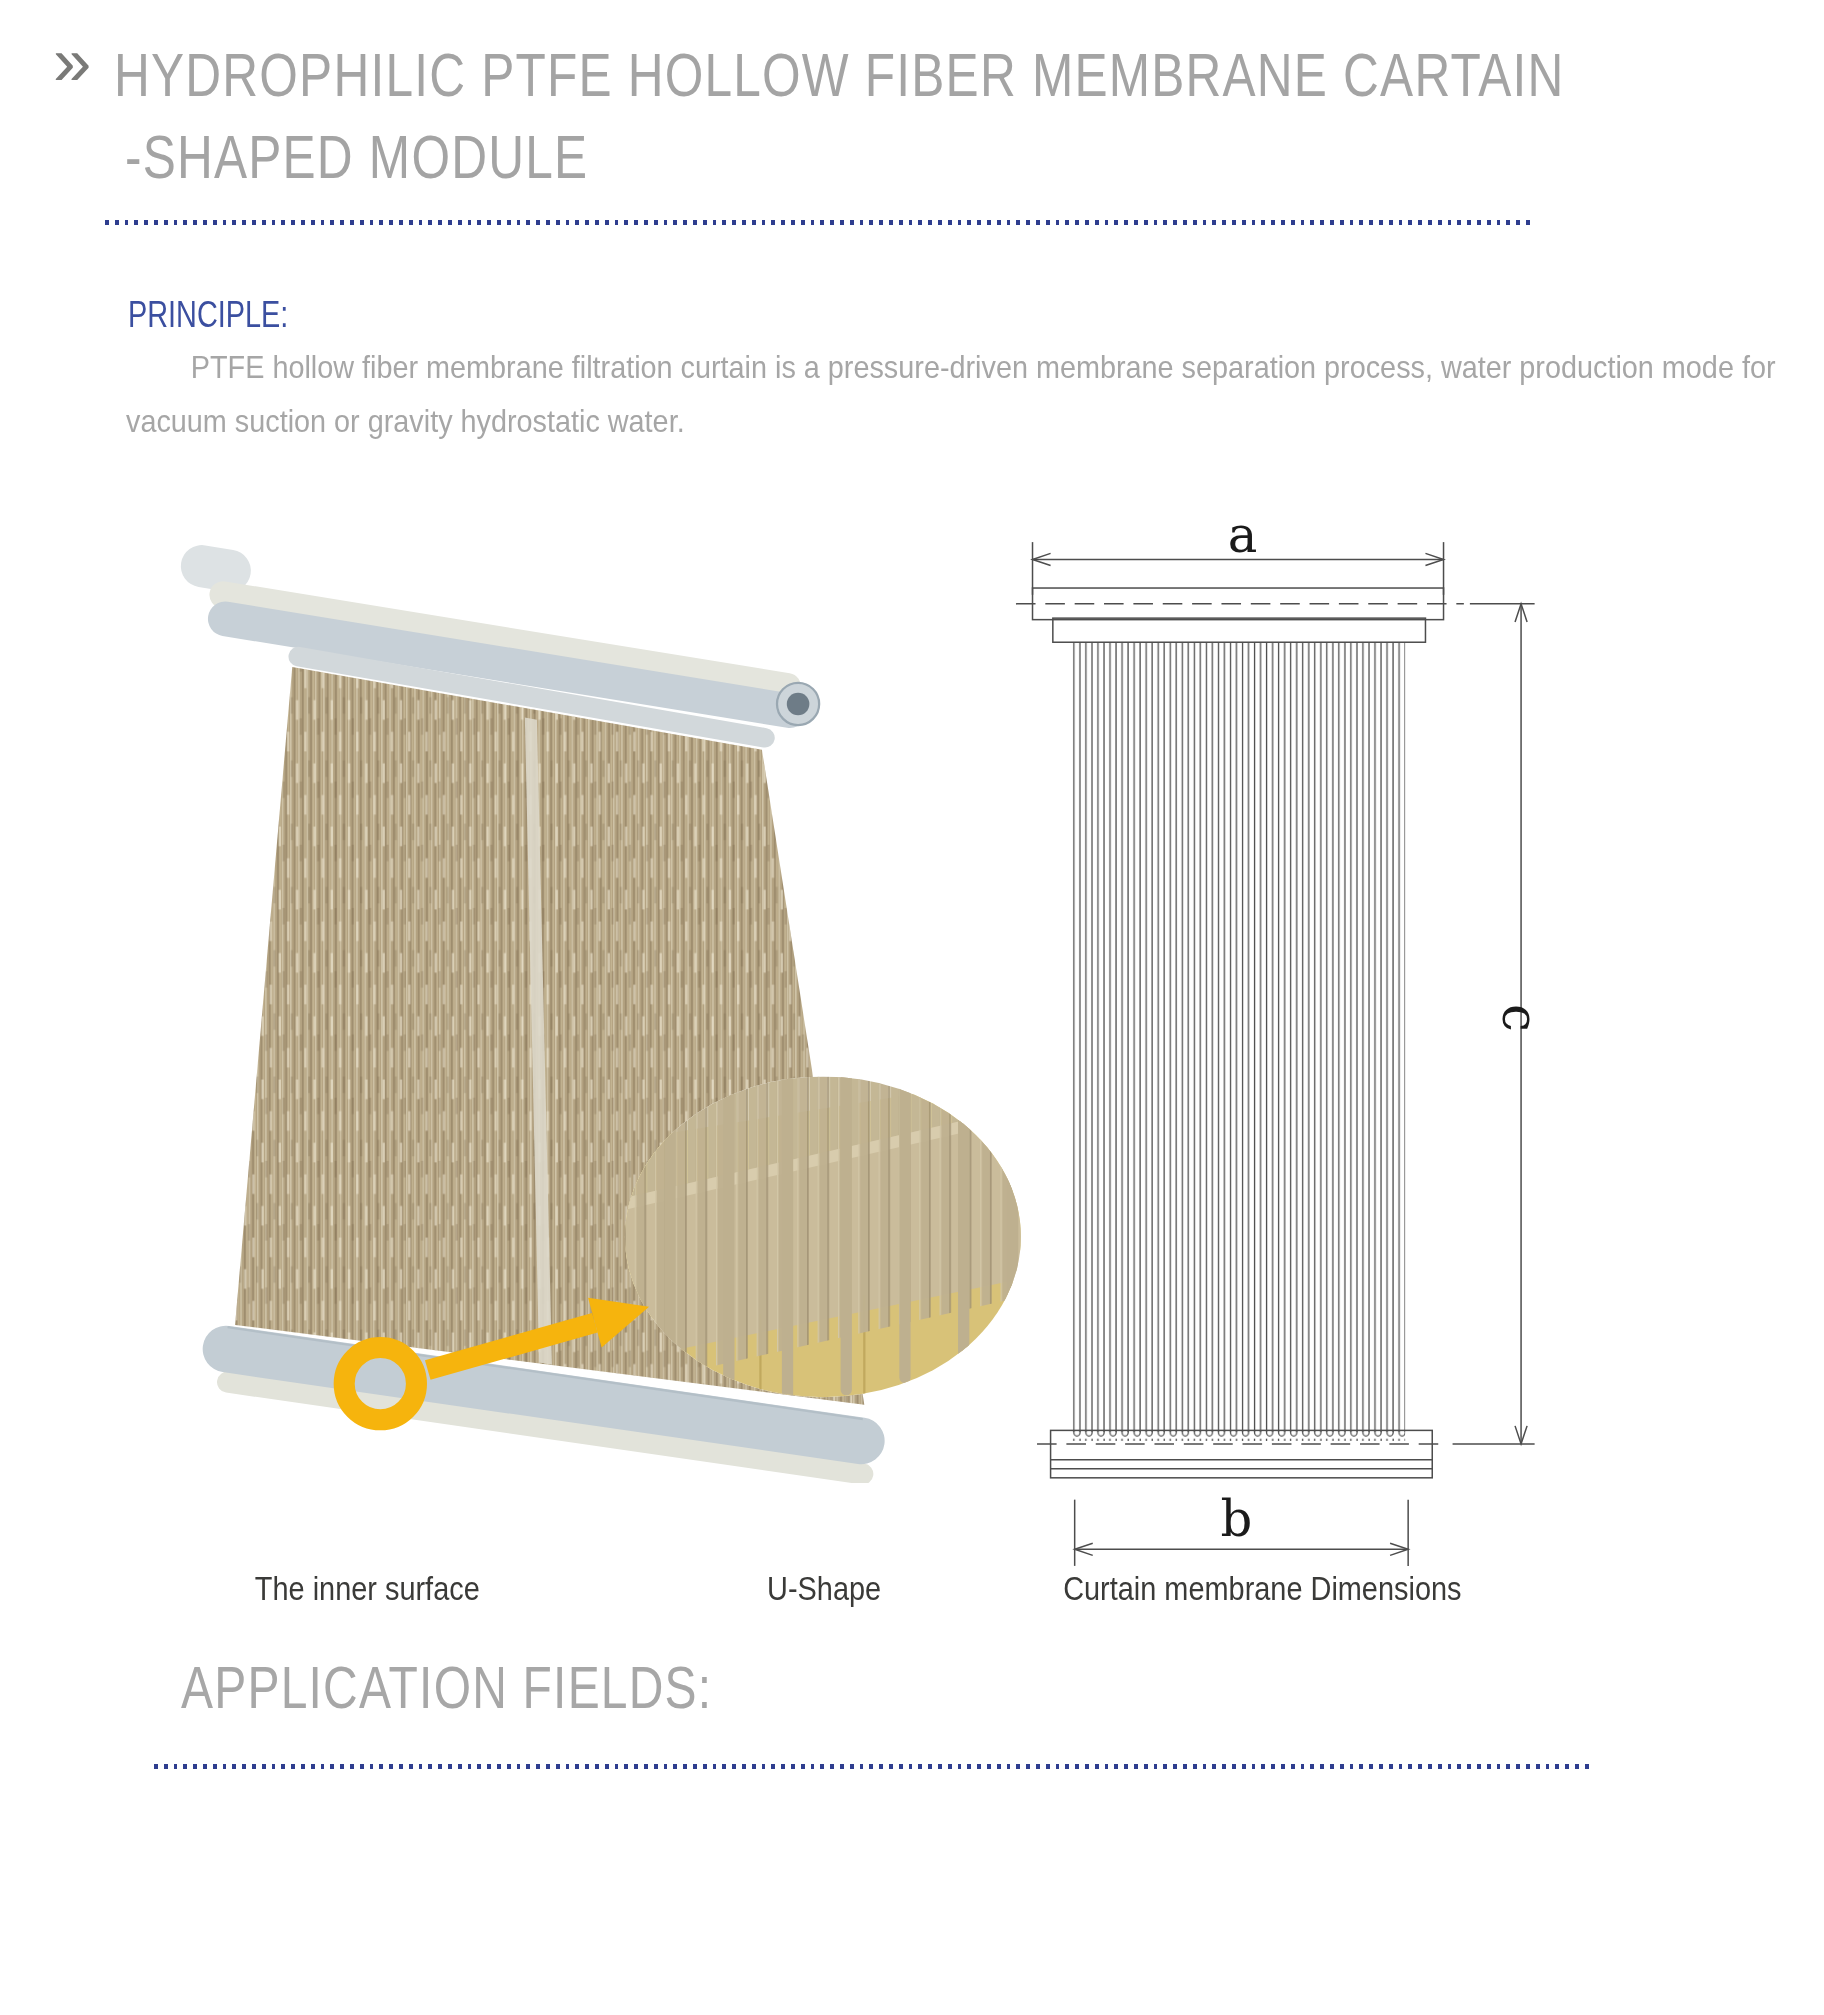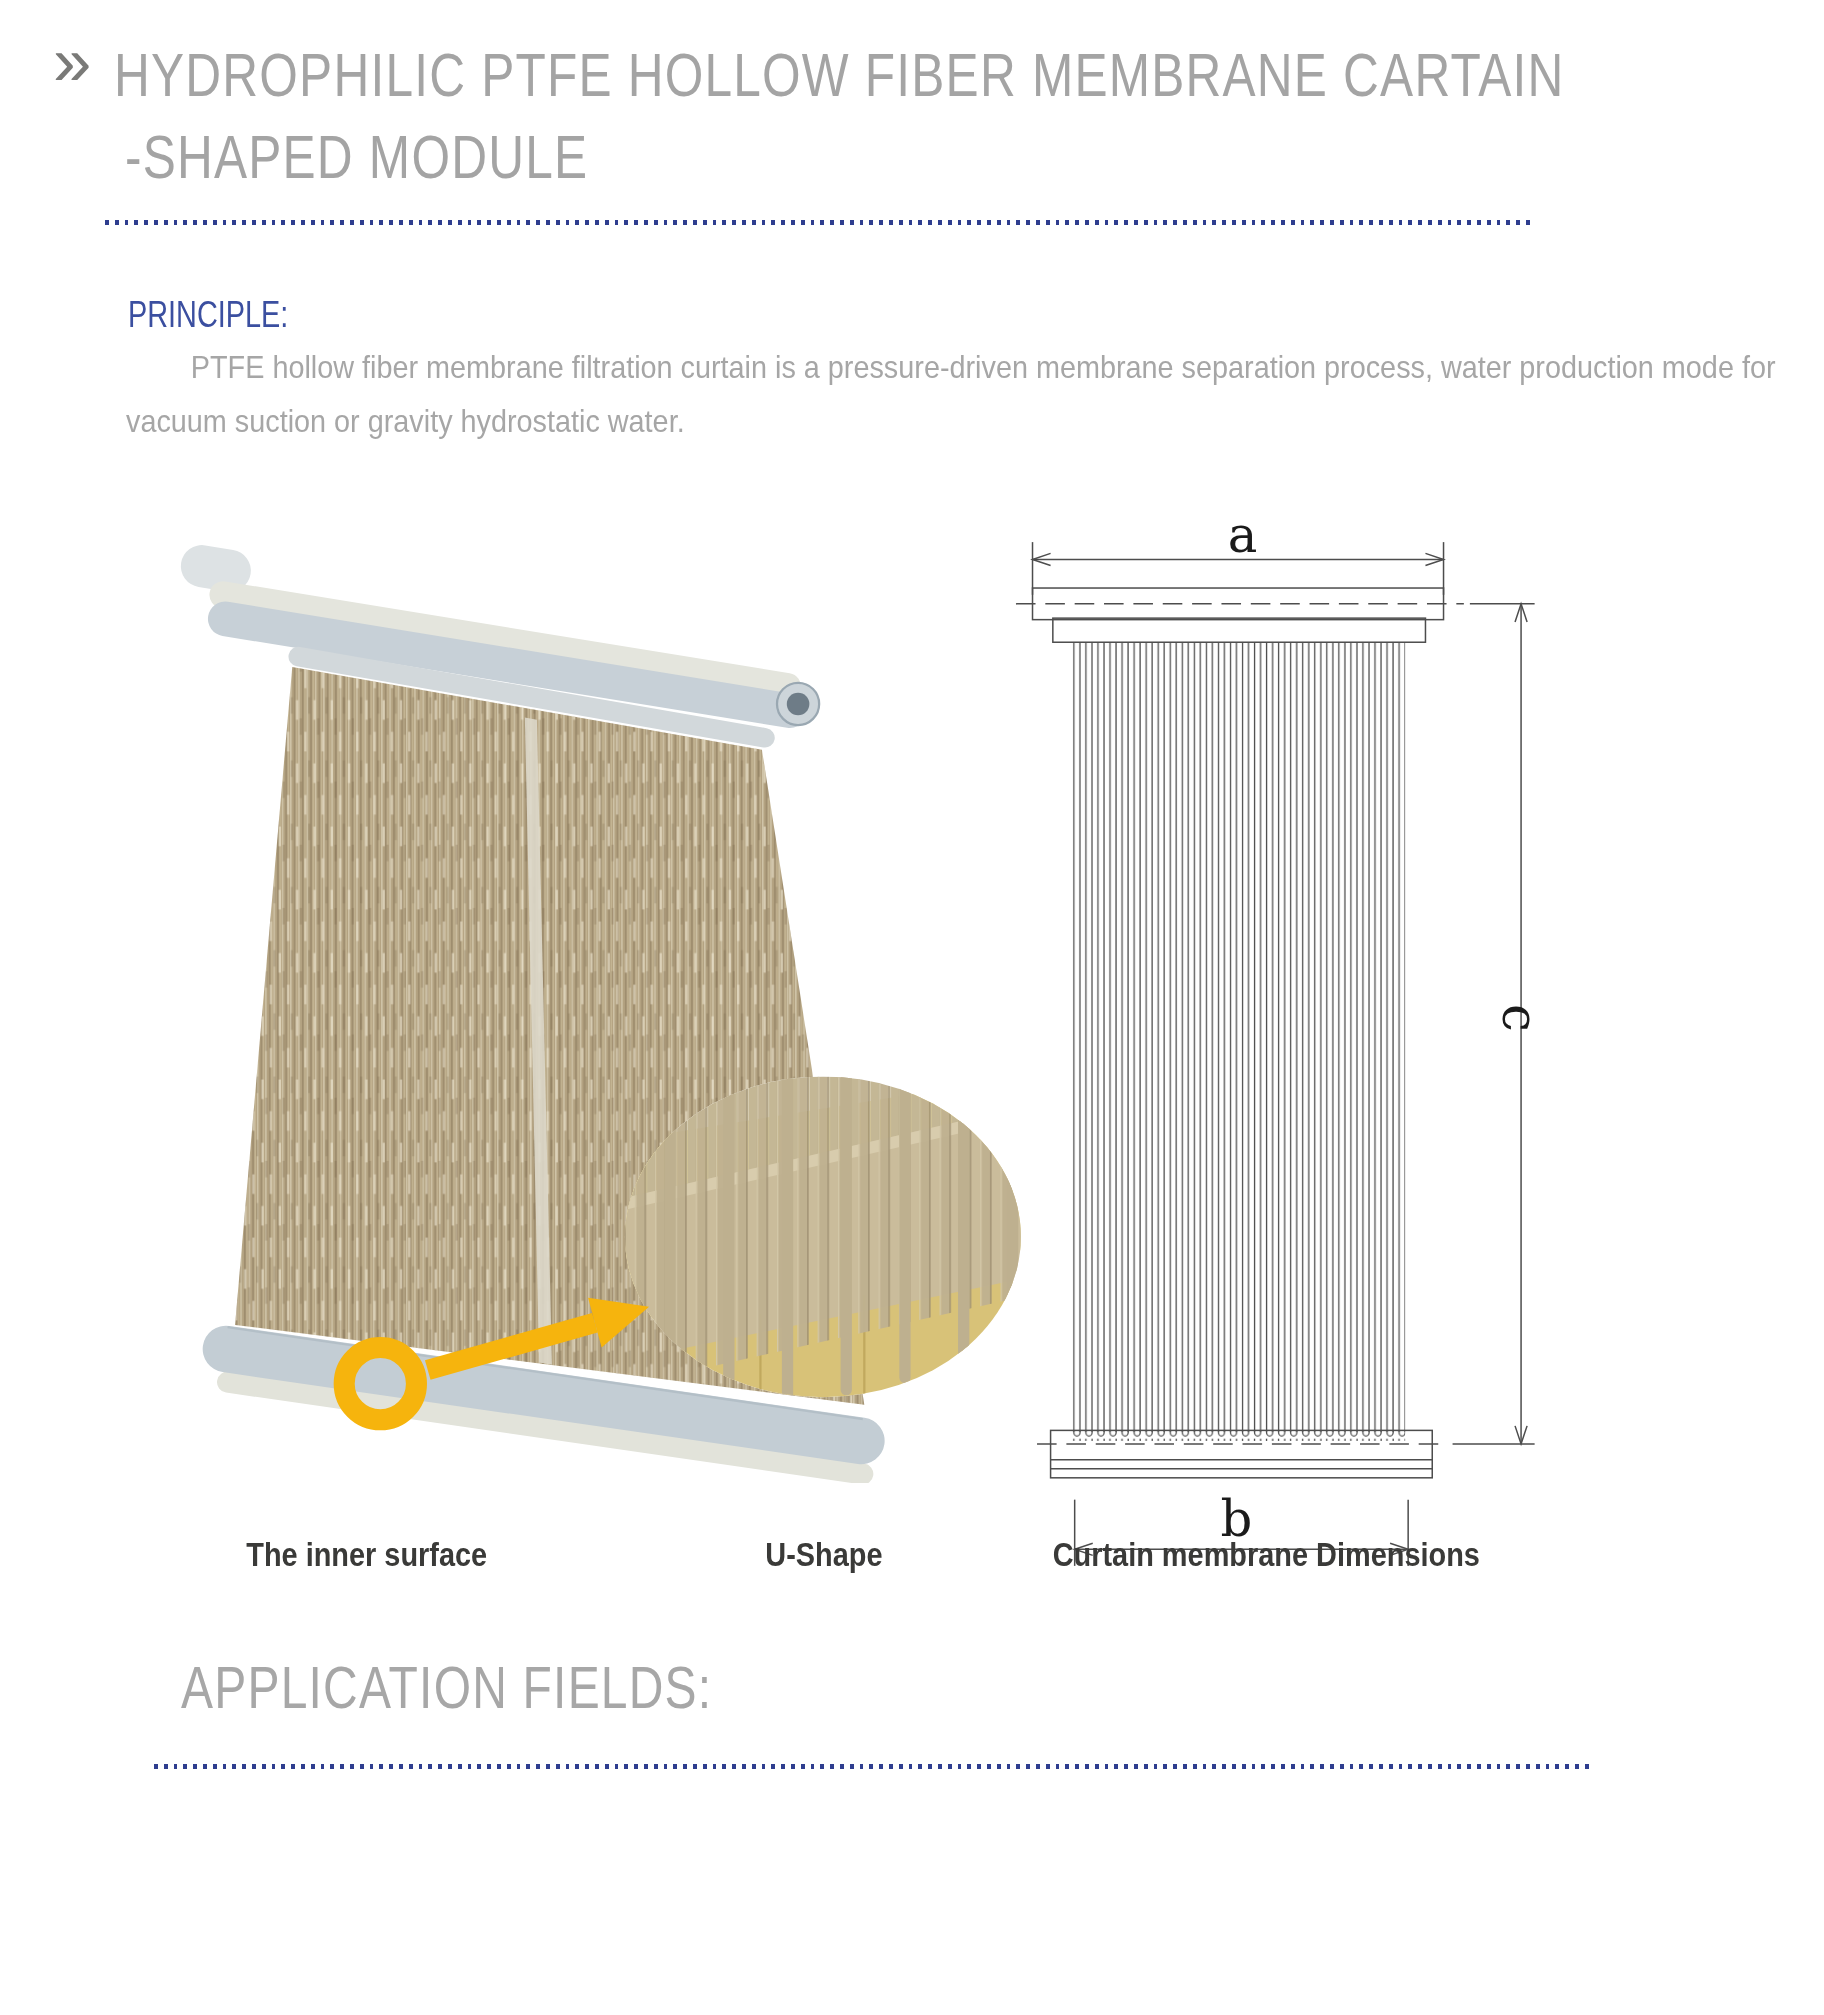--- a/index.html
+++ b/index.html
@@ -19,24 +19,24 @@
   .dotline{
     height:4.5px;
     background:repeating-linear-gradient(90deg,#2e3e8f 0 3.8px,transparent 3.8px 9.8px);
   }
   .dot1{left:105px;top:220px;width:1425px;}
   .dot2{left:154px;top:1764px;width:1436px;}
   .principle-h{left:128px;top:294px;font-size:37px;color:#3b4fa0;font-weight:400;transform:scaleX(.78);transform-origin:0 0;white-space:nowrap;}
   .para{left:126px;top:340px;width:1731px;color:#a6a6a6;font-size:32px;line-height:54px;font-weight:400;}
   .para .ln{transform:scaleX(.9);transform-origin:0 50%;white-space:nowrap;}
   .para .indent{padding-left:72px;}
-  .caption{top:1535px;font-size:34px;font-weight:700;color:#3a3a38;text-align:center;}
+  .caption{top:1569px;font-size:34px;font-weight:400;color:#3a3a38;text-align:center;}
   .cap1{left:209px;width:316px;}
   .cap2{left:711px;width:226px;}
-  .cap3{left:1015px;width:482px;}
+  .cap3{left:1015px;width:482px;text-align:right;}
   .app-h{left:181px;top:1653px;font-size:60px;color:#a7a7a7;font-weight:300;letter-spacing:1.5px;transform:scaleX(.8);transform-origin:0 0;white-space:nowrap;}
   .applist{left:143px;top:1782px;color:#3b3b39;font-size:35px;font-weight:400;}
   .applist .item{line-height:53px;transform:scaleX(.84);transform-origin:0 50%;white-space:nowrap;}
   svg{display:block;}
 </style>
 </head>
 <body>
 
 <div class="page">
 

